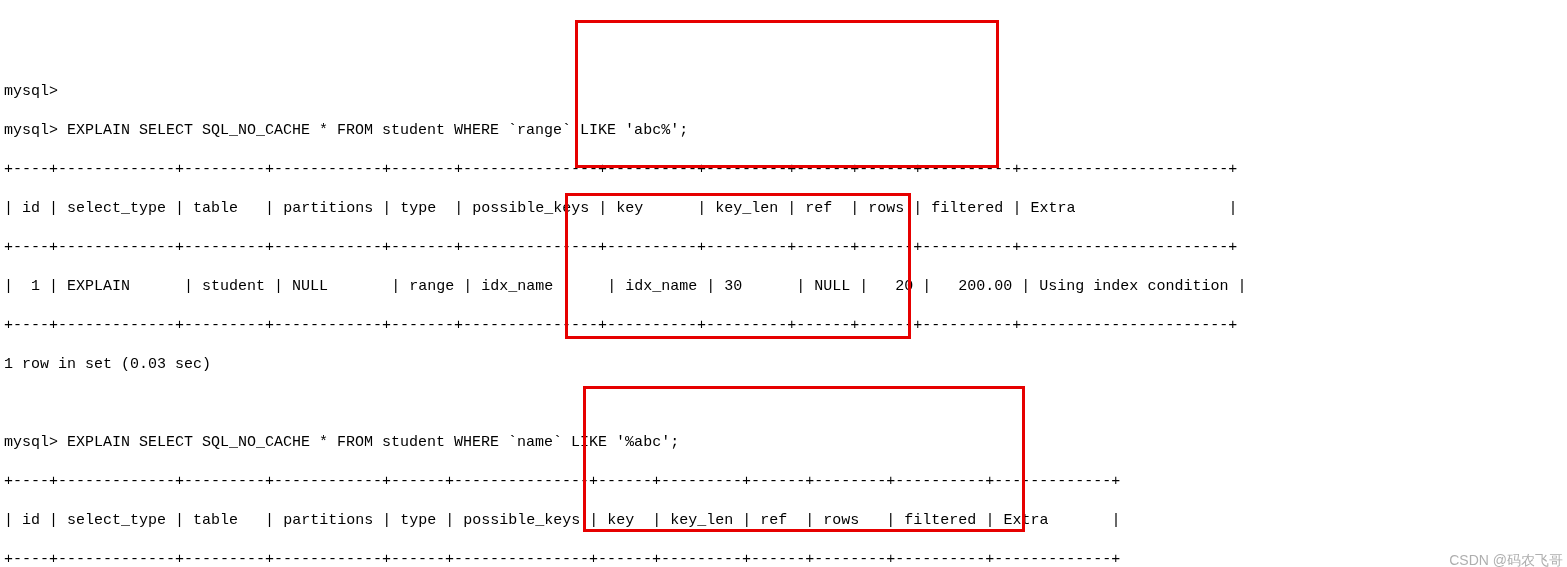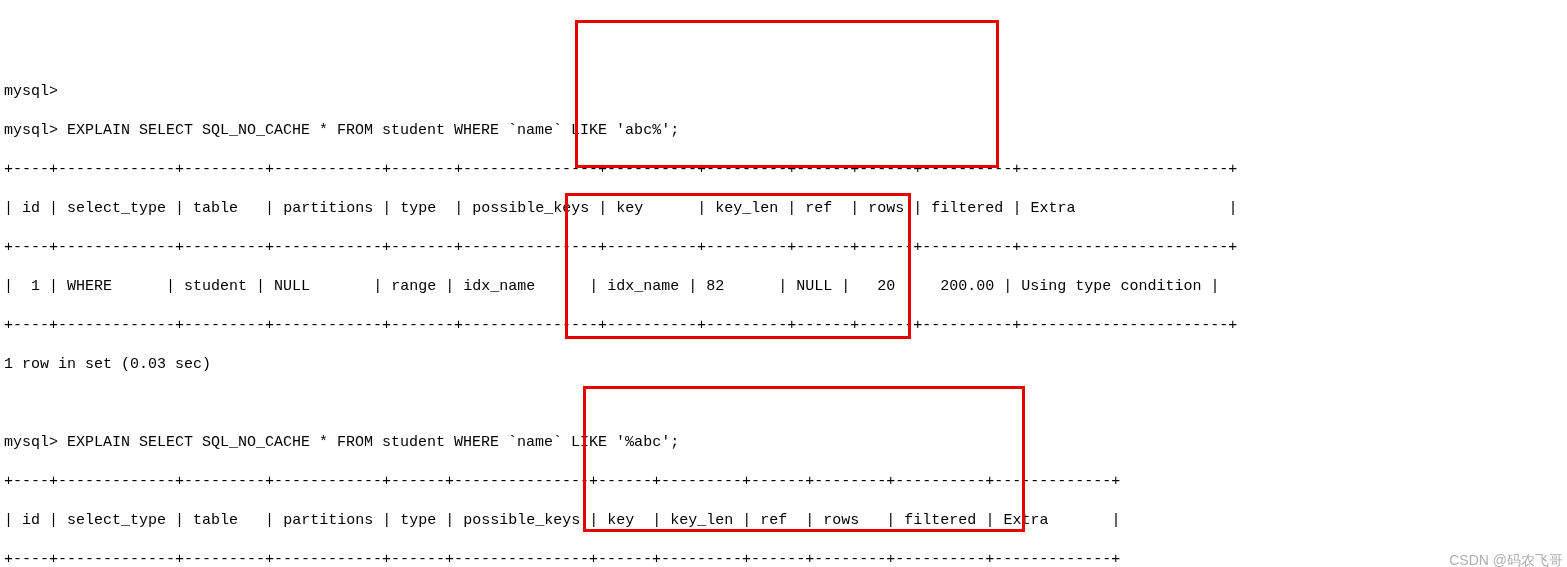--- a/index.html
+++ b/index.html
@@ -31,25 +31,25 @@
     font-family: sans-serif;
     font-size: 14px;
   }
 </style>
 </head>
 <body>
 
 
 
 <div class="line"><span>mysql&gt;</span></div>
-<div class="line"><span>mysql&gt;</span> <span>EXPLAIN SELECT SQL_NO_CACHE * FROM student WHERE `name` LIKE 'abc%';</span></div>
+<div class="line"><span>mysql&gt;</span> <span>EXPLAIN SELECT SQL_NO_CACHE * FROM student WHERE `range` LIKE 'abc%';</span></div>
 <div class="line">+----+-------------+---------+------------+-------+---------------+----------+---------+------+------+----------+-----------------------+</div>
 <div class="line">| <span>id</span> | <span>select_type</span> | <span>table</span>   | <span>partitions</span> | <span>type</span>  | <span>possible_keys</span> | <span>key</span>      | <span>key_len</span> | <span>ref</span>  | <span>rows</span> | <span>filtered</span> | <span>Extra</span>                 |</div>
 <div class="line">+----+-------------+---------+------------+-------+---------------+----------+---------+------+------+----------+-----------------------+</div>
-<div class="line">|  <span>1</span> | <span>WHERE</span>      | <span>student</span> | <span>NULL</span>       | <span>range</span> | <span>idx_name</span>      | <span>idx_name</span> | <span>82</span>      | <span>NULL</span> |   <span>20</span> |   <span>200.00</span> | <span>Using type condition</span> |</div>
+<div class="line">|  <span>1</span> | <span>EXPLAIN</span>      | <span>student</span> | <span>NULL</span>       | <span>range</span> | <span>idx_name</span>      | <span>idx_name</span> | <span>30</span>      | <span>NULL</span> |   <span>20</span> |   <span>200.00</span> | <span>Using index condition</span> |</div>
 <div class="line">+----+-------------+---------+------------+-------+---------------+----------+---------+------+------+----------+-----------------------+</div>
 <div class="line"><span>1 row in set (0.03 sec)</span></div>
 <div class="line"> </div>
 <div class="line"><span>mysql&gt;</span> <span>EXPLAIN SELECT SQL_NO_CACHE * FROM student WHERE `name` LIKE '%abc';</span></div>
 <div class="line">+----+-------------+---------+------------+------+---------------+------+---------+------+--------+----------+-------------+</div>
 <div class="line">| <span>id</span> | <span>select_type</span> | <span>table</span>   | <span>partitions</span> | <span>type</span> | <span>possible_keys</span> | <span>key</span>  | <span>key_len</span> | <span>ref</span>  | <span>rows</span>   | <span>filtered</span> | <span>Extra</span>       |</div>
 <div class="line">+----+-------------+---------+------------+------+---------------+------+---------+------+--------+----------+-------------+</div>
 
 
 

